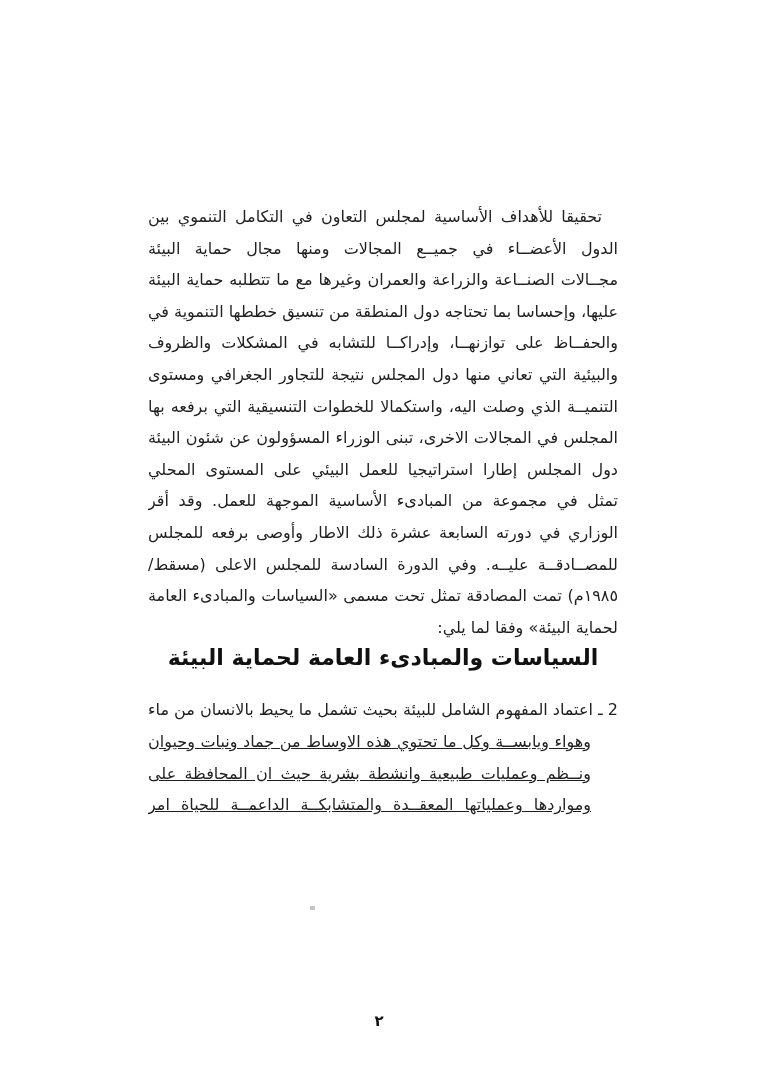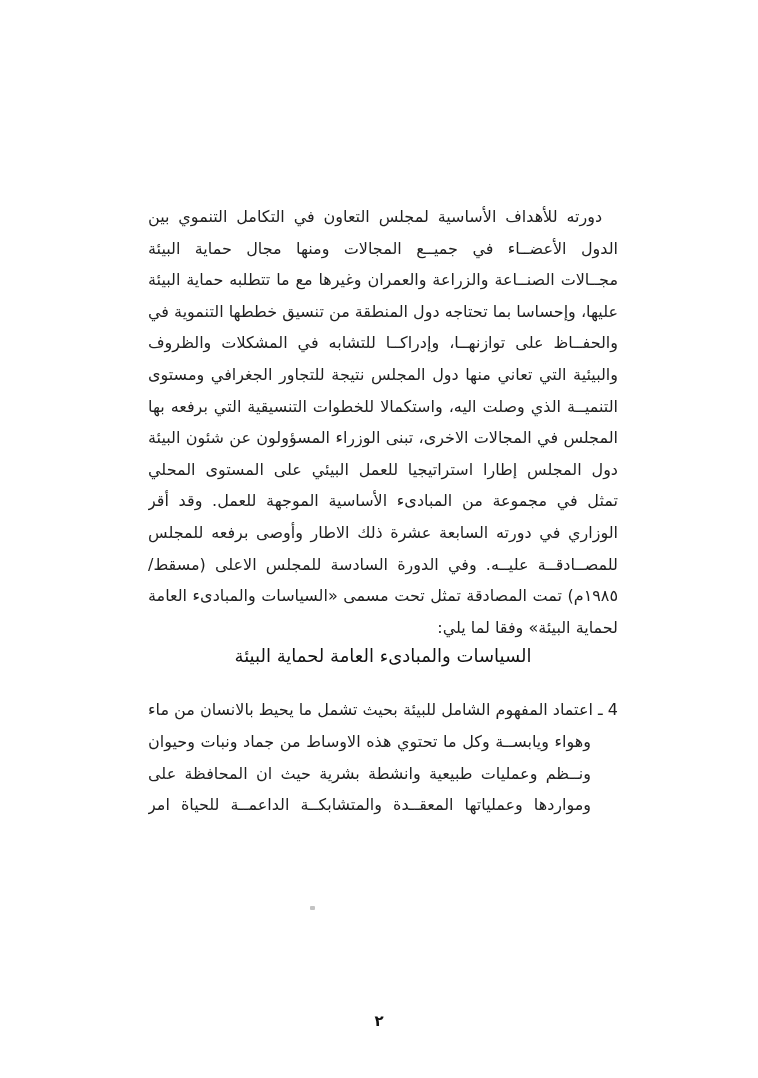--- a/index.html
+++ b/index.html
@@ -25,27 +25,27 @@
   }
   .line.first-indent { padding-right: 16px; }
   .line.lastline { text-align-last: right; }
   .heading {
     position: absolute;
     top: 645px;
     right: 140px;
     width: 470px;
     margin: 0;
     text-align: center;
-    font-size: 18px;
-    font-weight: normal;
+    font-size: 22px;
+    font-weight: bold;
     color: #111111;
   }
   .item { top: 694px; }
   .item .line { height: 31.8px; line-height: 31.8px; }
-  .item .cont { padding-right: 27px; }
+  .item .cont { padding-right: 27px; text-decoration: underline; }
   .speck {
     position: absolute;
     left: 310px;
     top: 906px;
     width: 5px;
     height: 4px;
     background: #c3c3c3;
     border-radius: 1px;
   }
   .page-number {
@@ -58,40 +58,40 @@
     font-weight: bold;
     color: #111111;
   }
 </style>
 </head>
 <body>
 
 <div class="page">
 
   <section class="textcol intro">
-    <div class="line first-indent">دورته للأهداف الأساسية لمجلس التعاون في التكامل التنموي بين</div>
+    <div class="line first-indent">تحقيقا للأهداف الأساسية لمجلس التعاون في التكامل التنموي بين</div>
     <div class="line">الدول الأعضــاء في جميــع المجالات ومنها مجال حماية البيئة والمحافظة</div>
     <div class="line">مجــالات الصنــاعة والزراعة والعمران وغيرها مع ما تتطلبه حماية البيئة</div>
     <div class="line">عليها، وإحساسا بما تحتاجه دول المنطقة من تنسيق خططها التنموية في</div>
     <div class="line">والحفــاظ على توازنهــا، وإدراكــا للتشابه في المشكلات والظروف التنموية</div>
     <div class="line">والبيئية التي تعاني منها دول المجلس نتيجة للتجاور الجغرافي ومستوى</div>
     <div class="line">التنميــة الذي وصلت اليه، واستكمالا للخطوات التنسيقية التي برفعه بها</div>
     <div class="line">المجلس في المجالات الاخرى، تبنى الوزراء المسؤولون عن شئون البيئة في</div>
     <div class="line">دول المجلس إطارا استراتيجيا للعمل البيئي على المستوى المحلي والاقليمي.</div>
     <div class="line">تمثل في مجموعة من المبادىء الأساسية الموجهة للعمل. وقد أقر المجلس</div>
     <div class="line">الوزاري في دورته السابعة عشرة ذلك الاطار وأوصى برفعه للمجلس الاعلى</div>
     <div class="line">للمصــادقــة عليــه. وفي الدورة السادسة للمجلس الاعلى (مسقط/نوفمبر</div>
     <div class="line">١٩٨٥م) تمت المصادقة تمثل تحت مسمى «السياسات والمبادىء العامة</div>
     <div class="line lastline">لحماية البيئة» وفقا لما يلي:</div>
   </section>
 
   <h1 class="heading">السياسات والمبادىء العامة لحماية البيئة</h1>
 
   <section class="textcol item">
-    <div class="line">4 ـ اعتماد المفهوم الشامل للبيئة بحيث تشمل ما يحيط بالانسان من ماء</div>
+    <div class="line">2 ـ اعتماد المفهوم الشامل للبيئة بحيث تشمل ما يحيط بالانسان من ماء</div>
     <div class="line cont">وهواء ويابســة وكل ما تحتوي هذه الاوساط من جماد ونبات وحيوان</div>
     <div class="line cont">ونــظم وعمليات طبيعية وانشطة بشرية حيث ان المحافظة على البيئة</div>
     <div class="line cont">ومواردها وعملياتها المعقــدة والمتشابكــة الداعمــة للحياة امر ضروري</div>
   </section>
 
   <div class="speck"></div>
 
   <footer class="page-number">٢</footer>
 
 </div>

